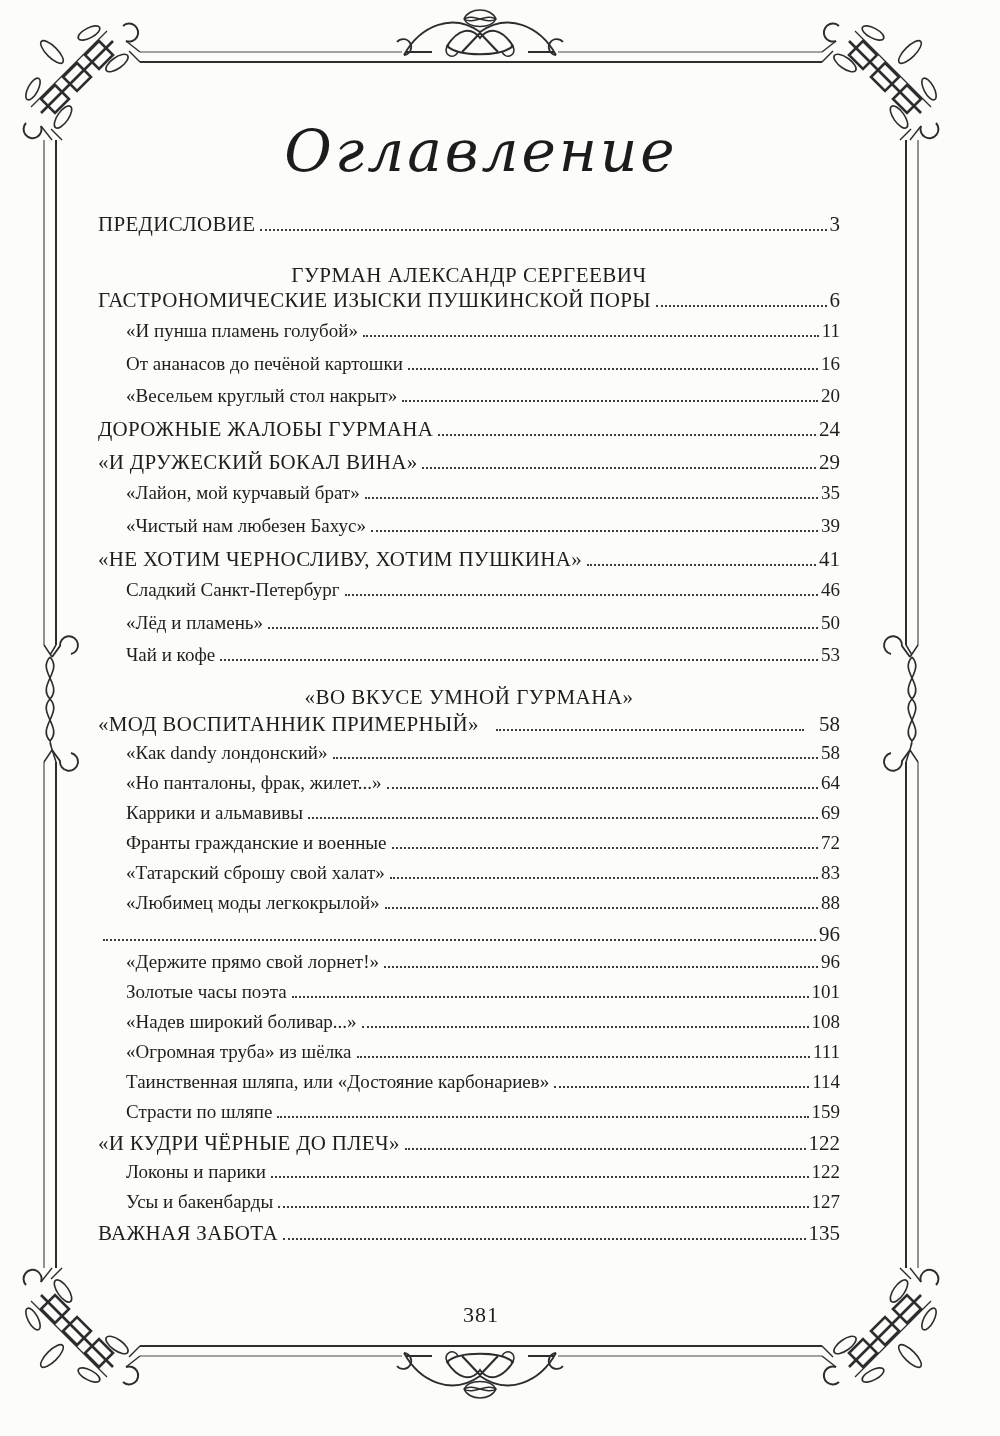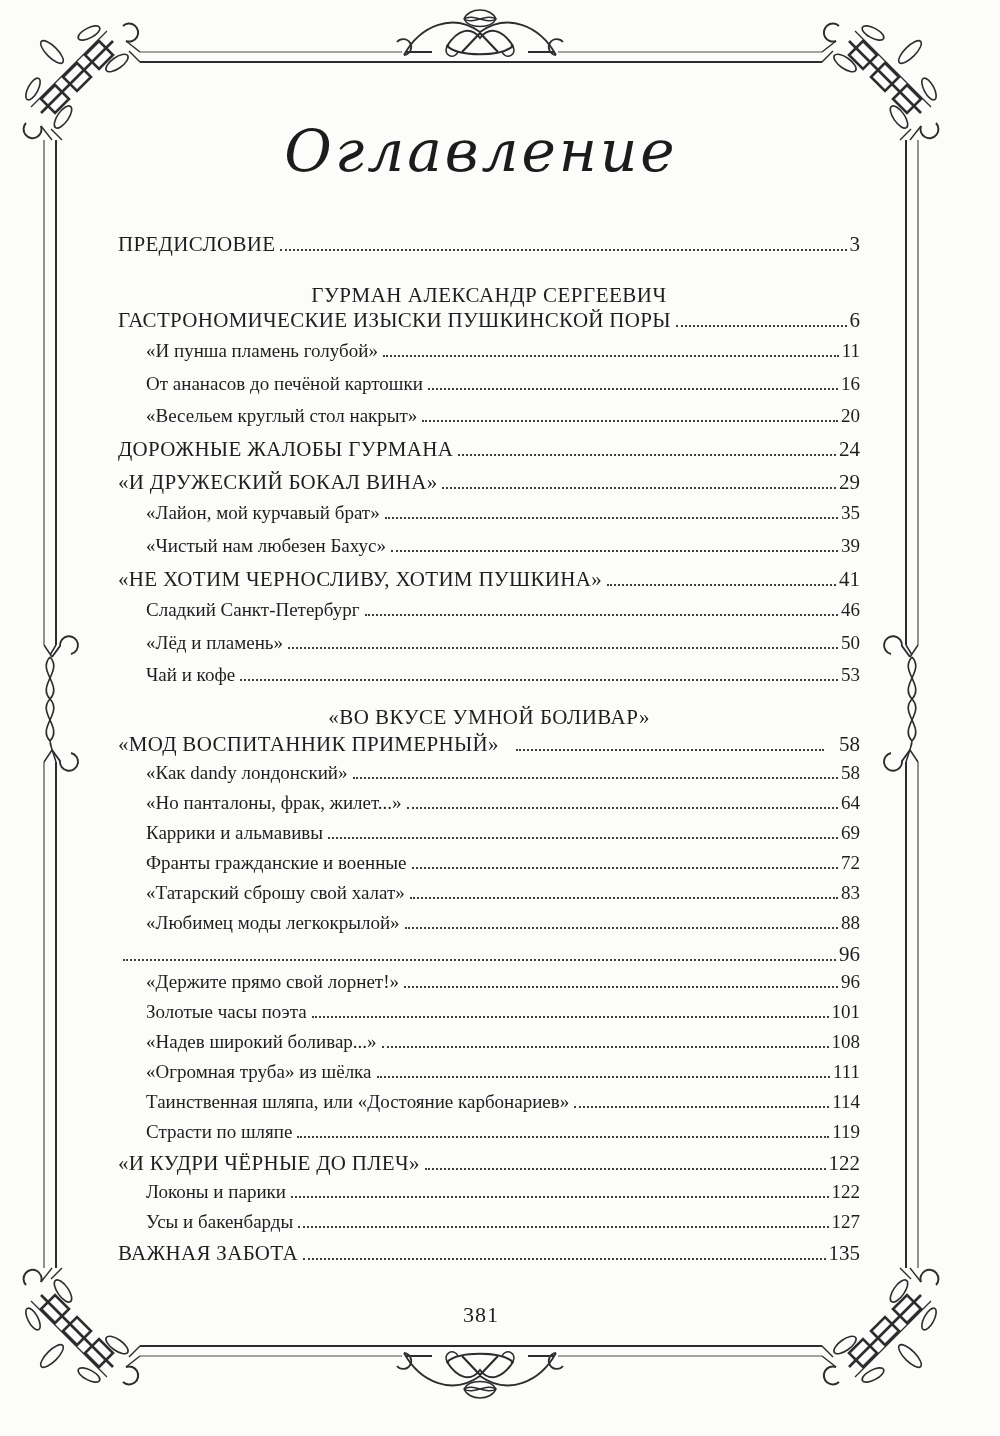--- a/index.html
+++ b/index.html
@@ -9,21 +9,21 @@
     font-family:"Liberation Serif", serif;
   }
   .ornament-layer{position:absolute;left:0;top:0;width:1000px;height:1436px;pointer-events:none;}
   .book-title{
     position:absolute;left:110px;top:78px;width:742px;
     text-align:center;
     font-family:"DejaVu Serif", serif;
     font-style:italic;font-weight:400;
     font-size:58px;letter-spacing:3px;color:#1c1c1c;
   }
-  .toc{position:absolute;left:118px;top:212px;width:742px;margin-top:20px;}
+  .toc{position:absolute;left:98px;top:212px;width:742px;}
   .row{display:flex;align-items:baseline;height:32.4px;font-size:21px;color:#1e1e1e;}
   .toc .row:nth-child(n+15){height:29.9px;}
   .toc .row:nth-child(2){margin-top:11px;}
   .toc .row:nth-child(15){margin-top:4px;}
   .toc .row:nth-child(16){margin-top:2px;gap:12px;}
   .toc .row:nth-child(35){margin-top:7px;}
   .row.sub{font-size:19px;}
   .row.sub .label{padding-left:28px;}
   .row.chapter .label{letter-spacing:0.3px;}
   .row.heading{justify-content:center;letter-spacing:0.5px;align-items:flex-end;}
@@ -175,21 +175,21 @@
       <span class="label">«Лёд и пламень»</span>
       <span class="leader"></span>
       <span class="pagenum">50</span>
     </div>
     <div class="row sub">
       <span class="label">Чай и кофе</span>
       <span class="leader"></span>
       <span class="pagenum">53</span>
     </div>
     <div class="row heading">
-      <span class="htext">«ВО ВКУСЕ УМНОЙ БОЛИВАР»</span>
+      <span class="htext">«ВО ВКУСЕ УМНОЙ ГУРМАНА»</span>
     </div>
     <div class="row chapter">
       <span class="label">«МОД ВОСПИТАННИК ПРИМЕРНЫЙ»</span>
       <span class="leader"></span>
       <span class="pagenum">58</span>
     </div>
     <div class="row sub">
       <span class="label">«Как dandy лондонский»</span>
       <span class="leader"></span>
       <span class="pagenum">58</span>
@@ -244,21 +244,21 @@
       <span class="pagenum">111</span>
     </div>
     <div class="row sub">
       <span class="label">Таинственная шляпа, или «Достояние карбонариев»</span>
       <span class="leader"></span>
       <span class="pagenum">114</span>
     </div>
     <div class="row sub">
       <span class="label">Страсти по шляпе</span>
       <span class="leader"></span>
-      <span class="pagenum">119</span>
+      <span class="pagenum">159</span>
     </div>
     <div class="row chapter">
       <span class="label">«И КУДРИ ЧЁРНЫЕ ДО ПЛЕЧ»</span>
       <span class="leader"></span>
       <span class="pagenum">122</span>
     </div>
     <div class="row sub">
       <span class="label">Локоны и парики</span>
       <span class="leader"></span>
       <span class="pagenum">122</span>

